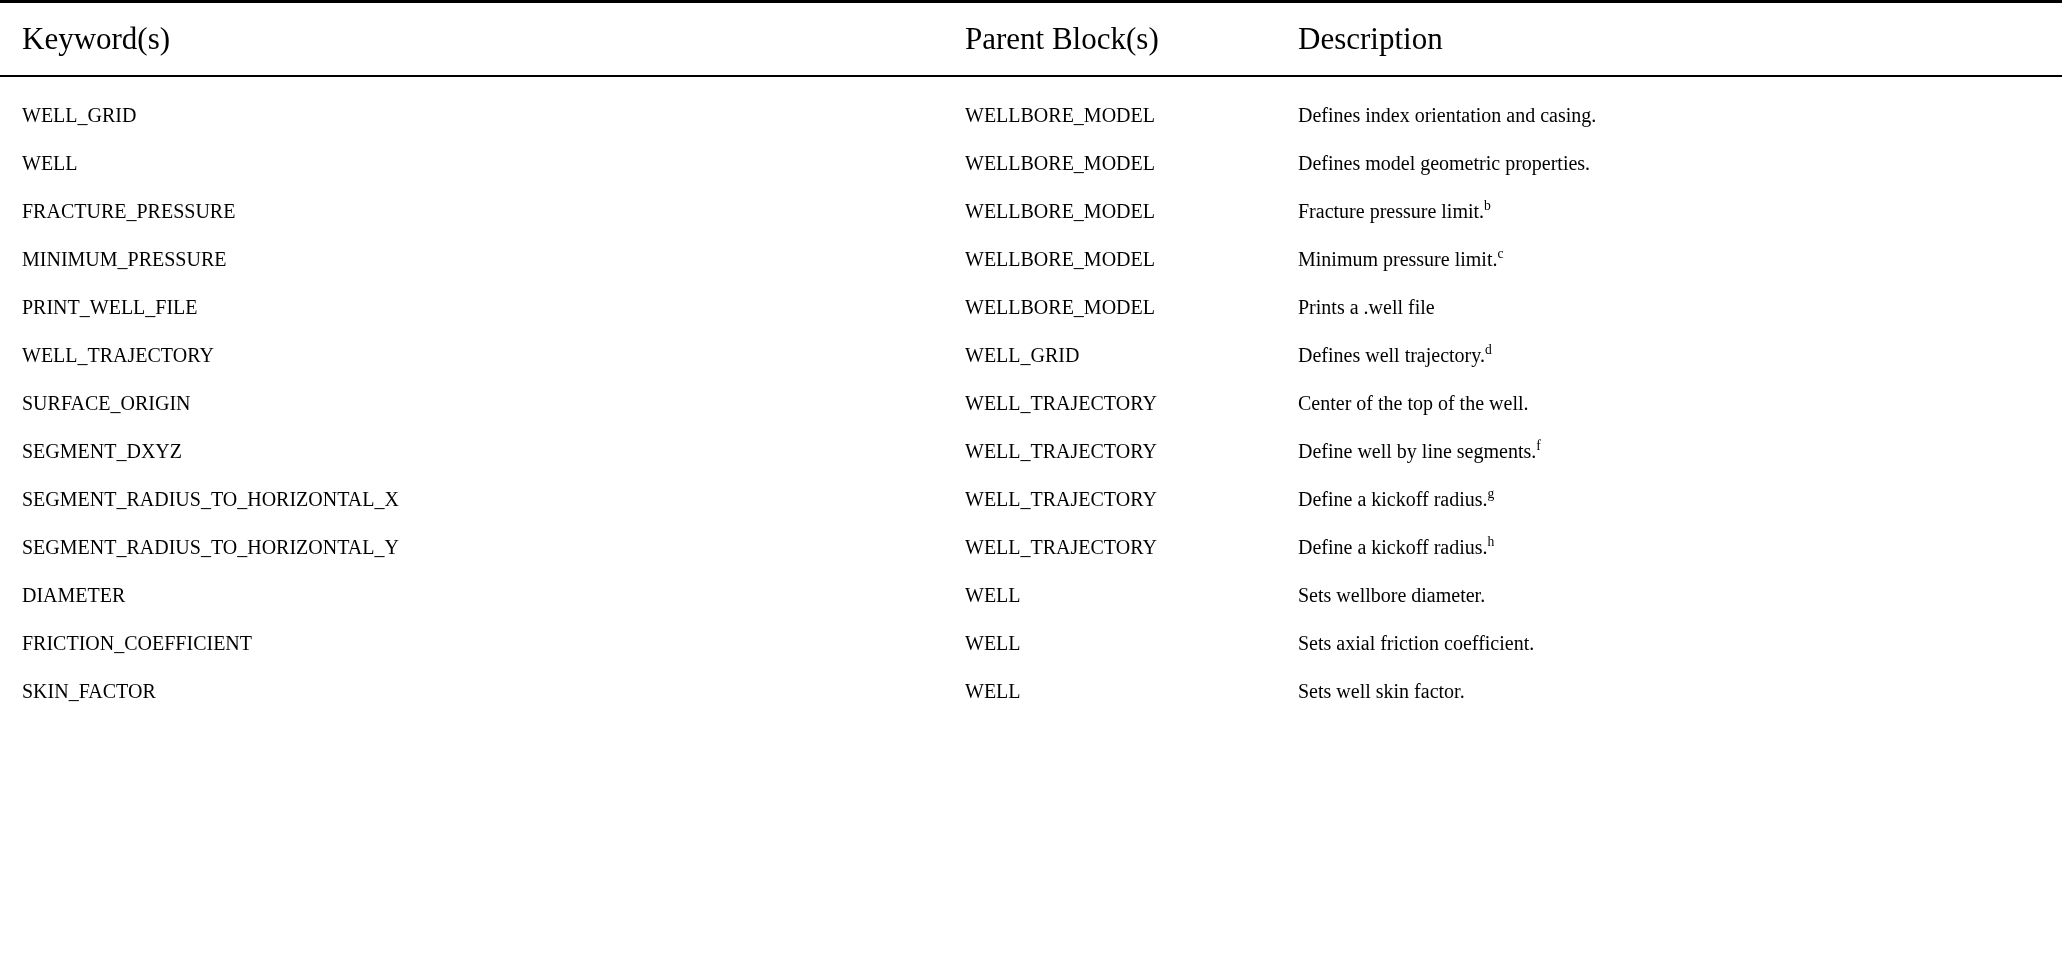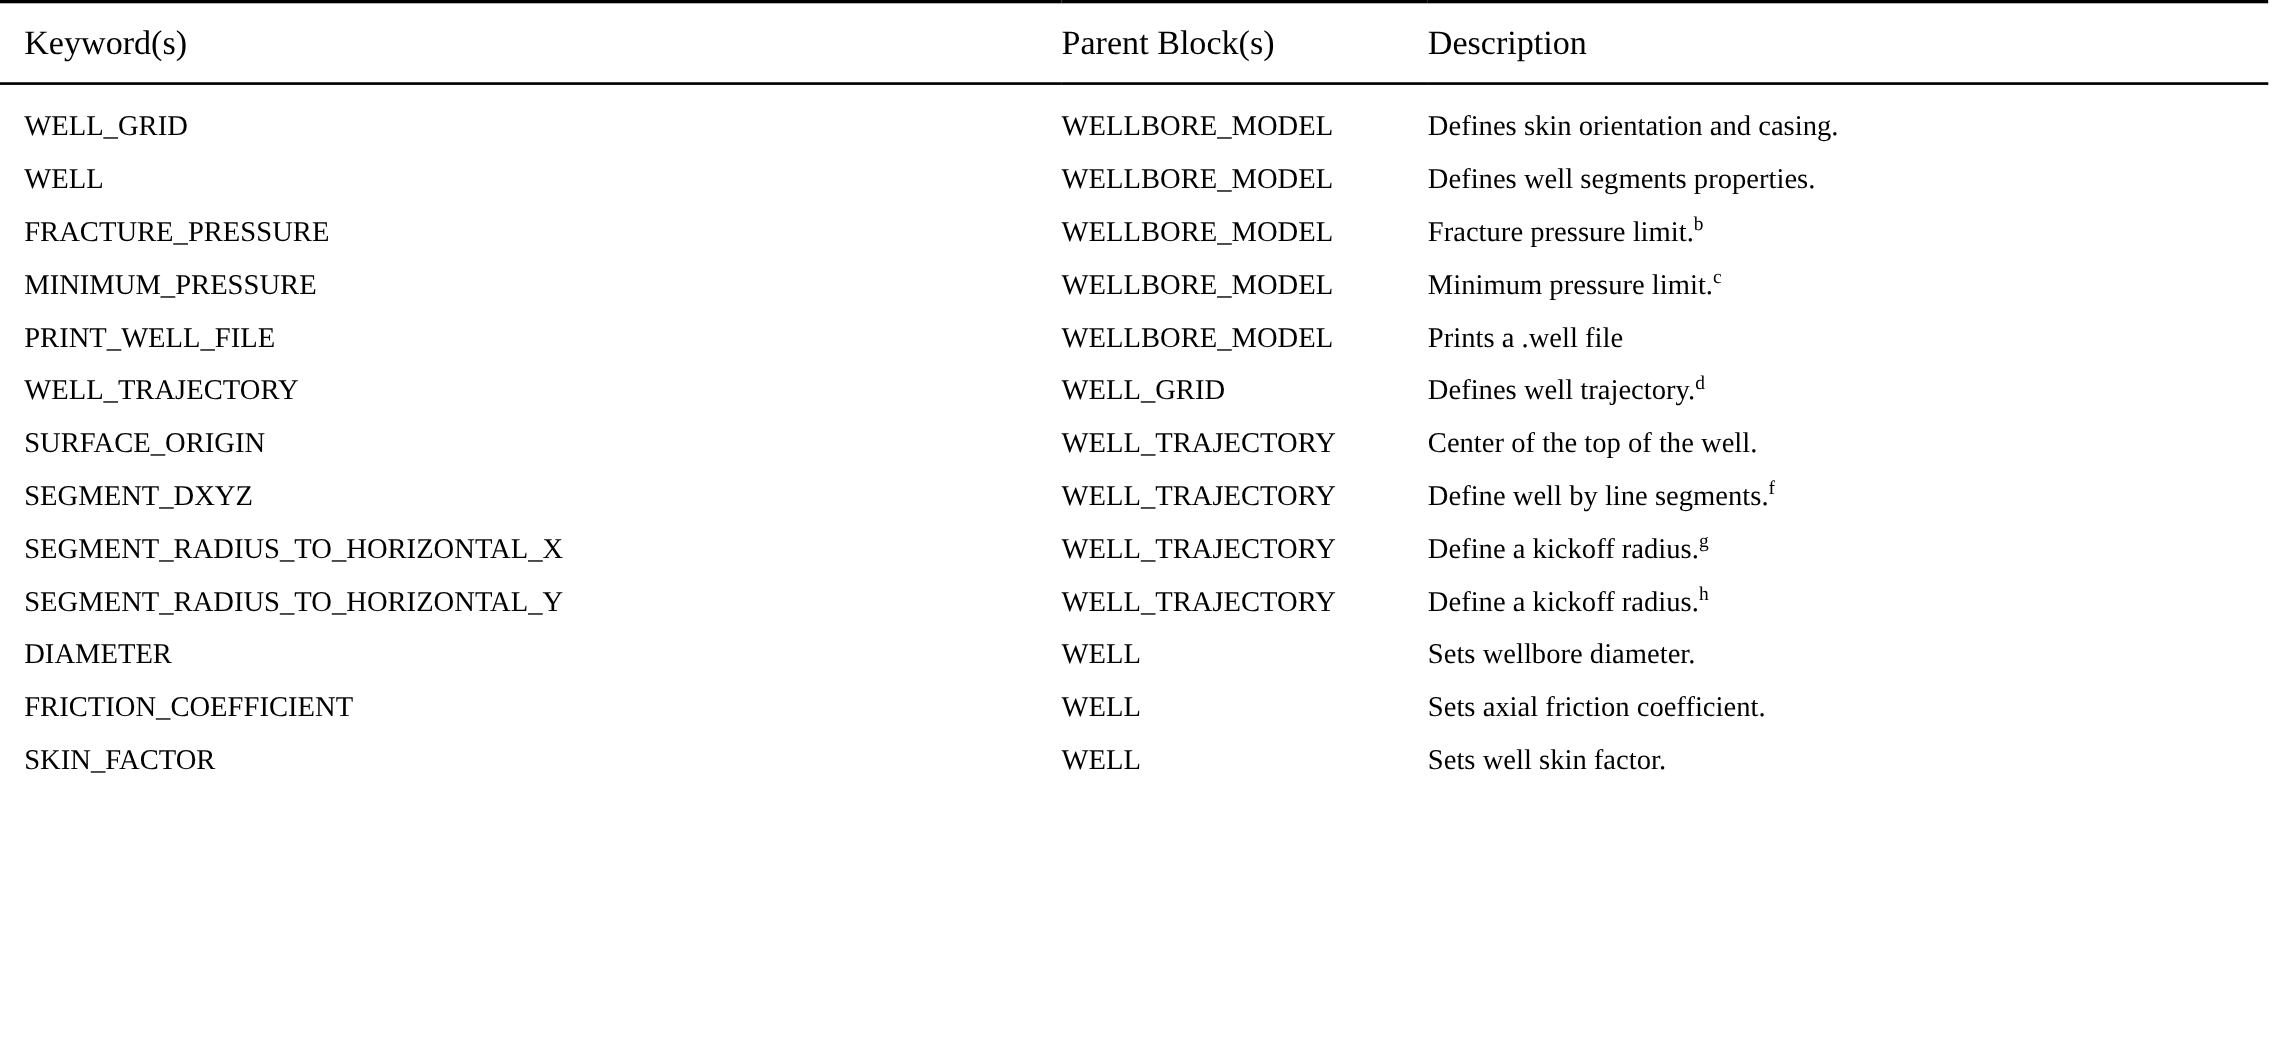--- a/index.html
+++ b/index.html
@@ -54,21 +54,21 @@
     padding: 0;
   }
   thead th {
     font-size: 31px;
     line-height: 48px;
     padding-top: 12px;
     padding-bottom: 12px;
   }
   thead th.cell-keyword { padding-left: 22px; }
   tbody td {
-    font-size: 26px;
+    font-size: 20px;
     line-height: 48px;
     white-space: nowrap;
     margin-top: 14px;
   }
   tbody tr.first-row td { padding-top: 14px; }
   tbody tr.last-row  td { padding-bottom: 14px; }
   td.cell-keyword { padding-left: 22px; }
 
   sup.footnote-mark {
     font-size: 0.68em;
@@ -91,26 +91,26 @@
         <tr class="rule-top-row header-row">
           <th class="cell-keyword">Keyword(s)</th>
           <th class="cell-parent">Parent Block(s)</th>
           <th class="cell-descr">Description</th>
         </tr>
       </thead>
       <tbody id="table-body">
           <tr class="first-row">
             <td class="cell-keyword">WELL_GRID</td>
             <td class="cell-parent">WELLBORE_MODEL</td>
-            <td class="cell-descr"><span>Defines skin orientation and casing.</span></td>
+            <td class="cell-descr"><span>Defines index orientation and casing.</span></td>
           </tr>
           <tr>
             <td class="cell-keyword">WELL</td>
             <td class="cell-parent">WELLBORE_MODEL</td>
-            <td class="cell-descr"><span>Defines well segments properties.</span></td>
+            <td class="cell-descr"><span>Defines model geometric properties.</span></td>
           </tr>
           <tr>
             <td class="cell-keyword">FRACTURE_PRESSURE</td>
             <td class="cell-parent">WELLBORE_MODEL</td>
             <td class="cell-descr"><span>Fracture pressure limit.</span><sup class="footnote-mark">b</sup></td>
           </tr>
           <tr>
             <td class="cell-keyword">MINIMUM_PRESSURE</td>
             <td class="cell-parent">WELLBORE_MODEL</td>
             <td class="cell-descr"><span>Minimum pressure limit.</span><sup class="footnote-mark">c</sup></td>

